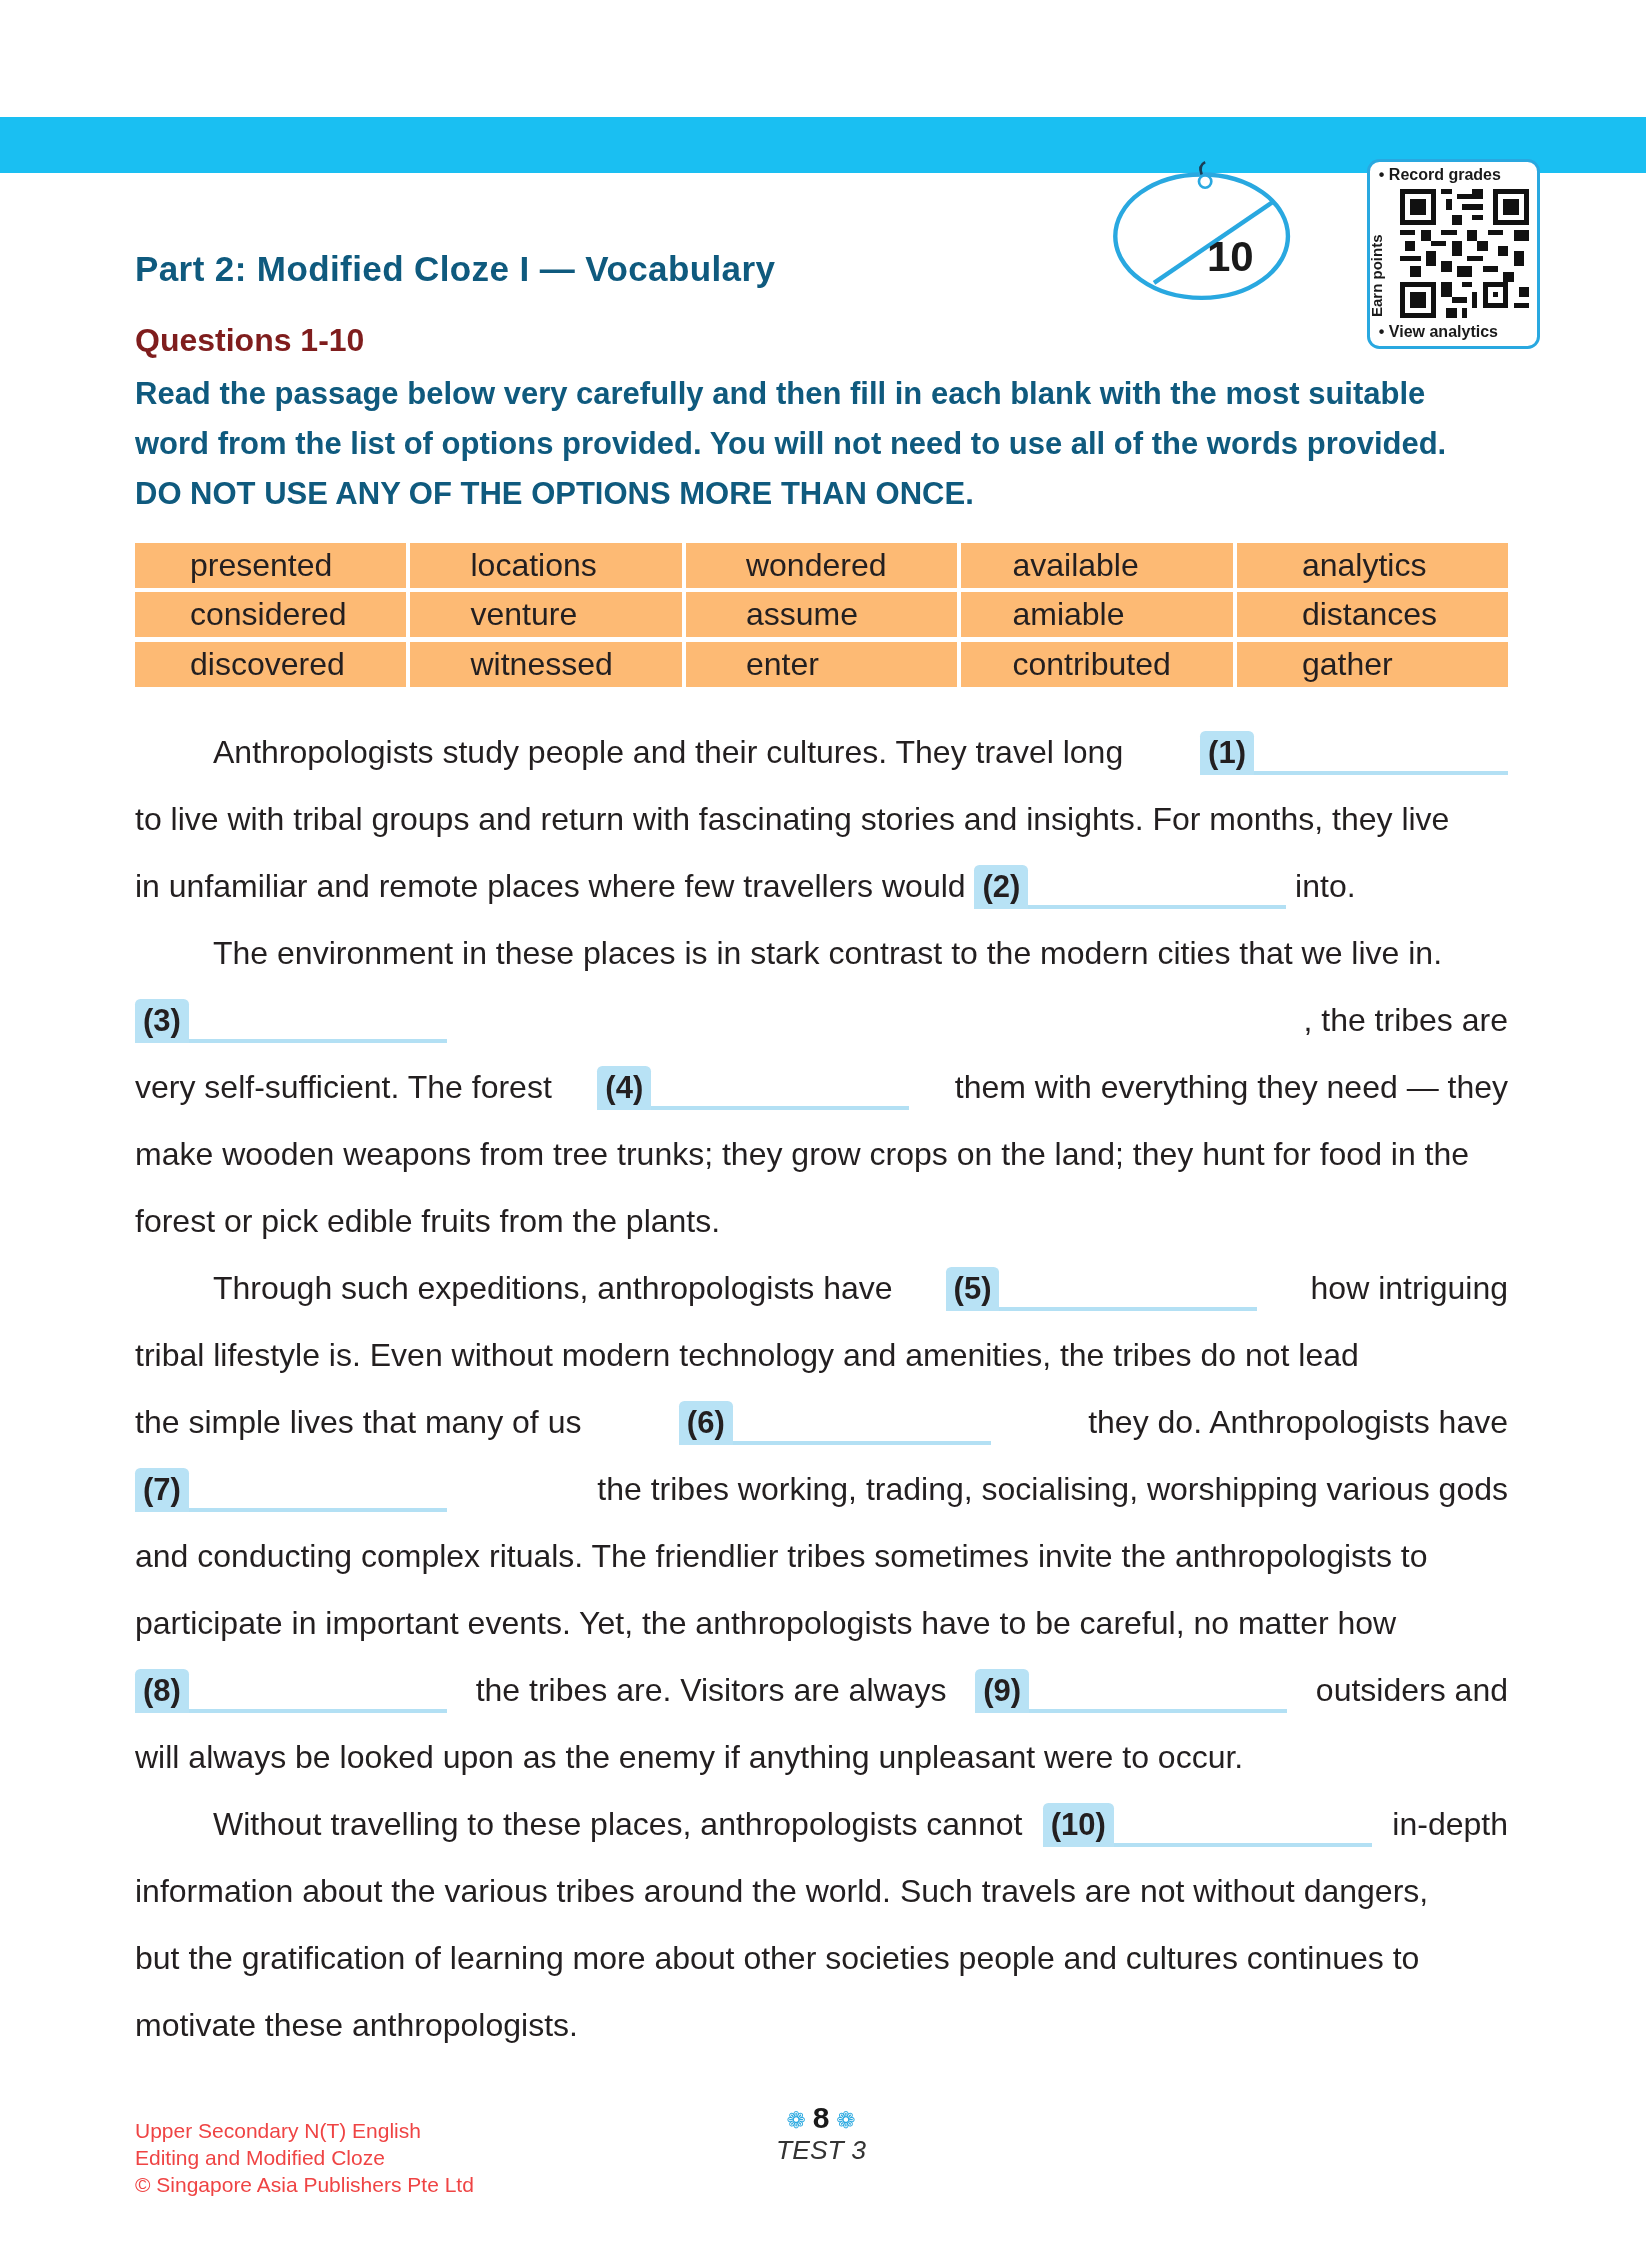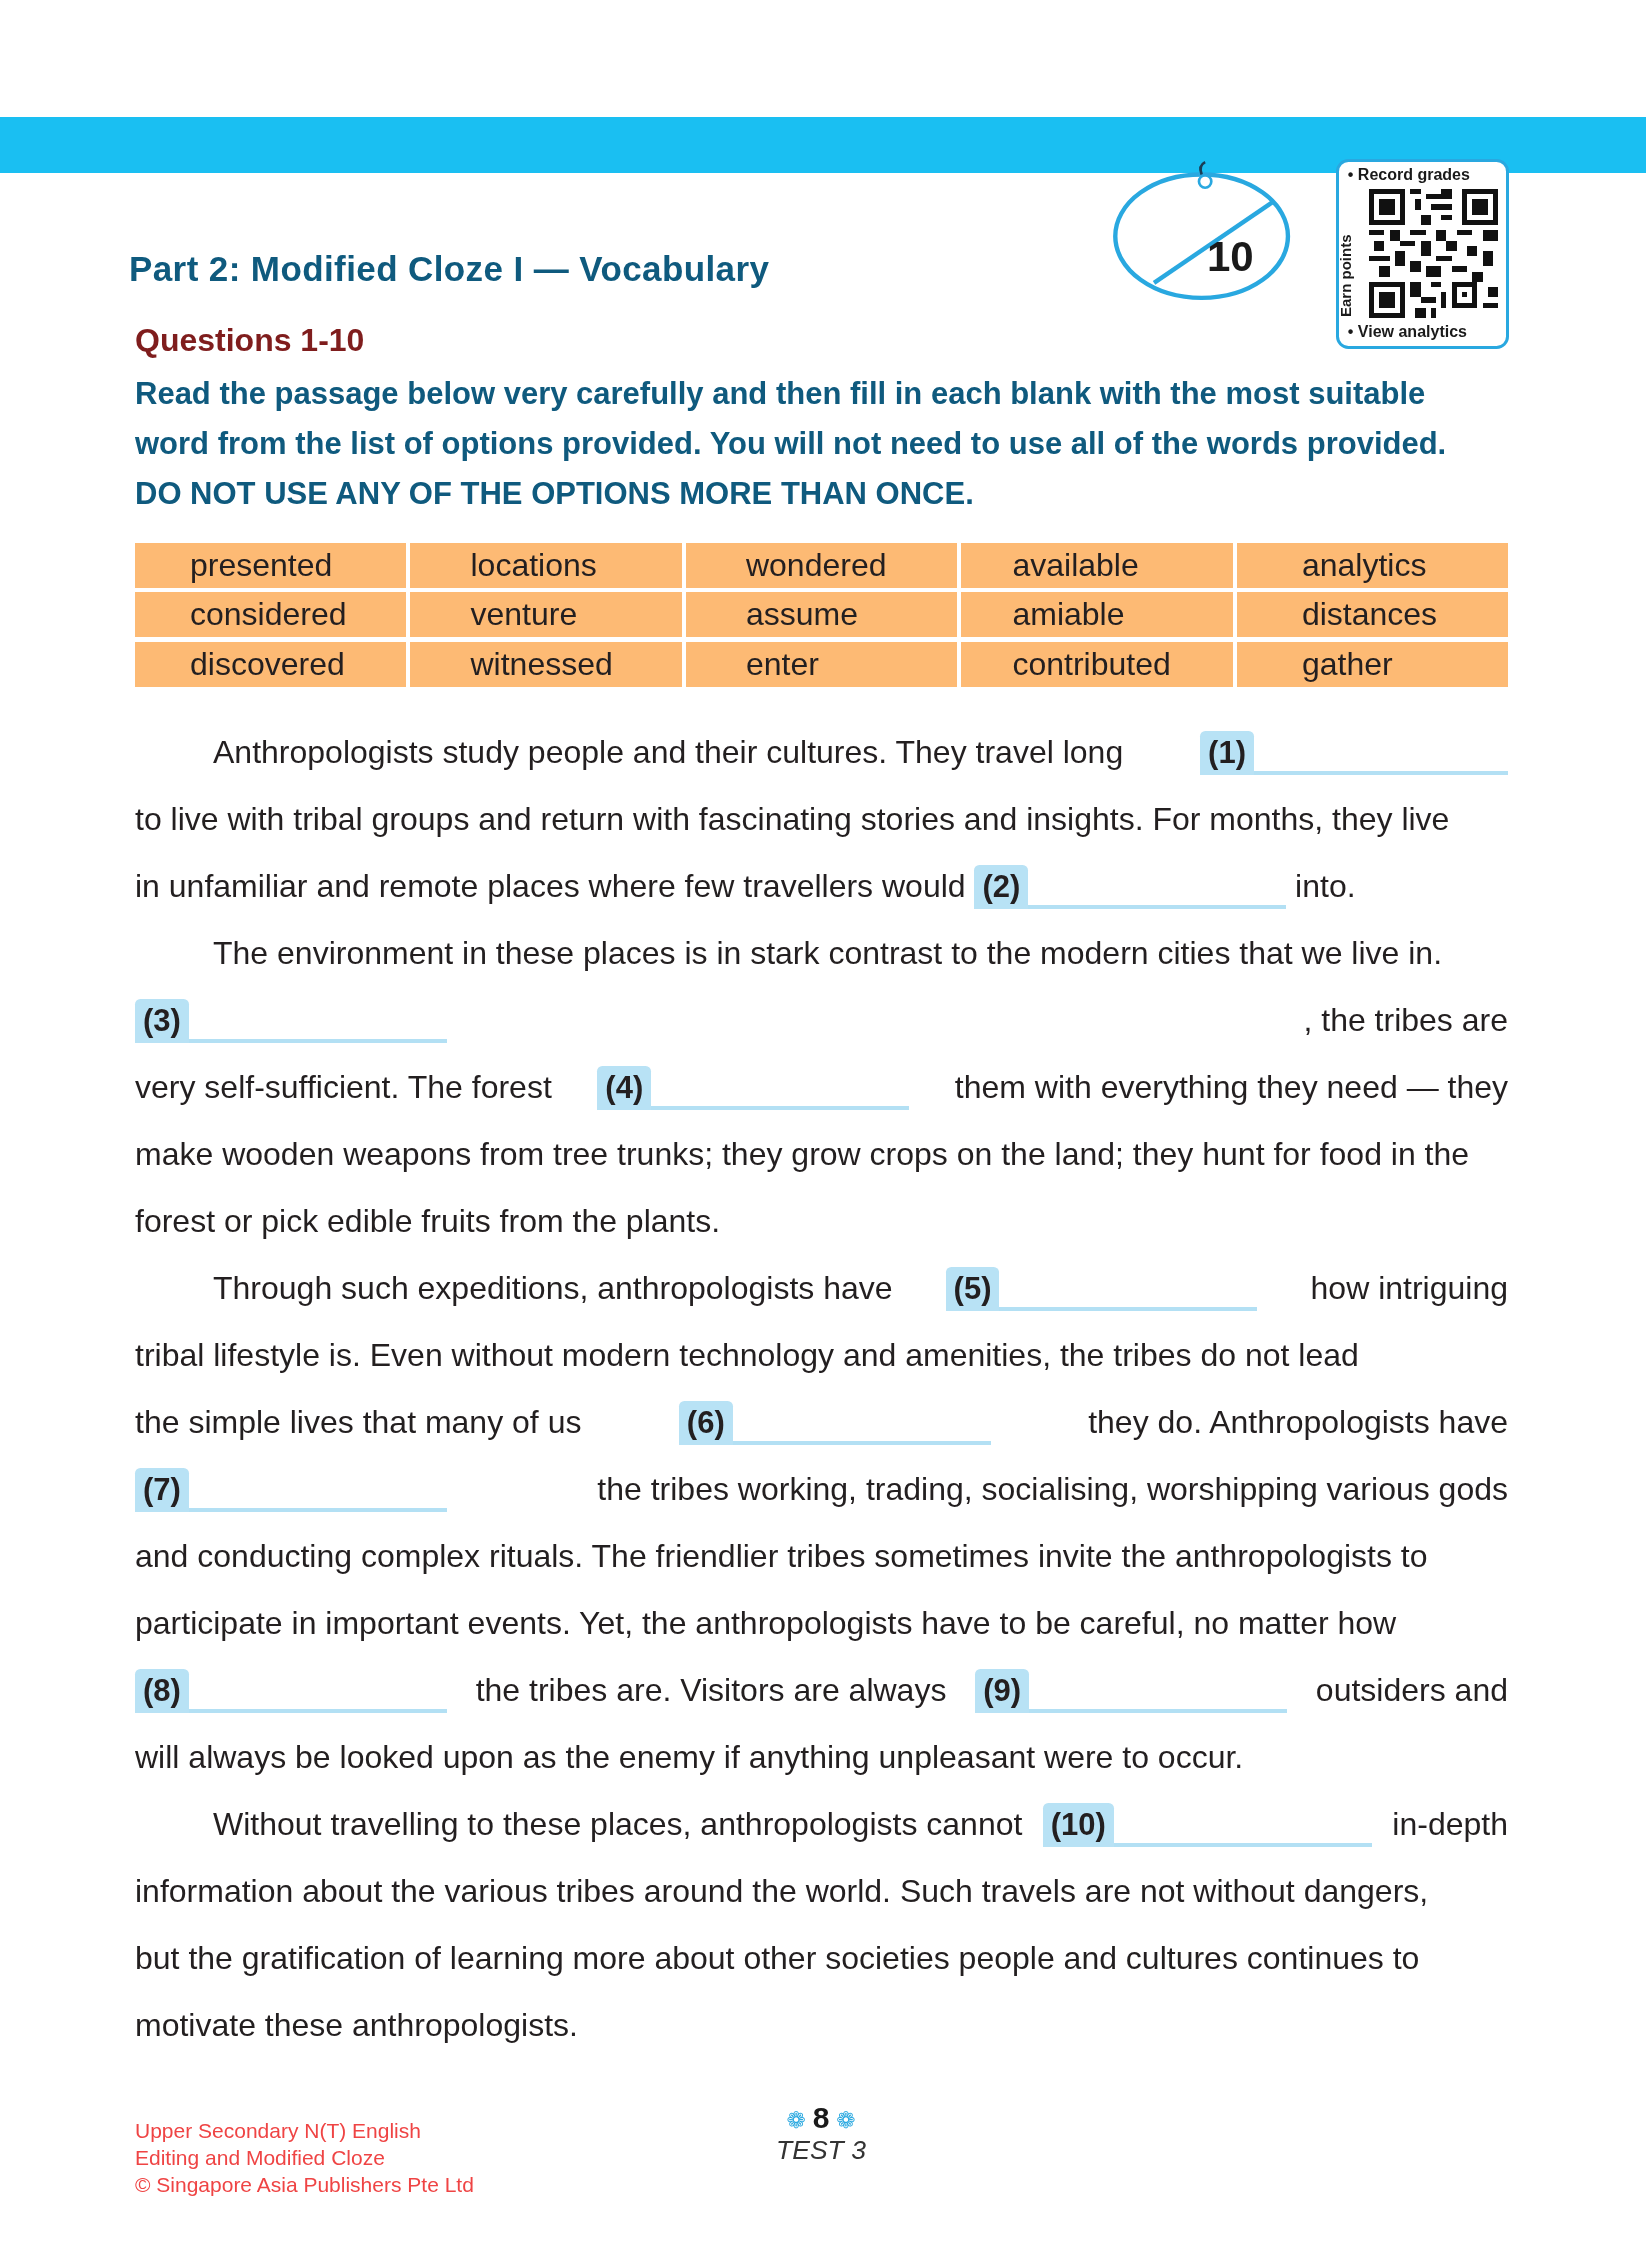--- a/index.html
+++ b/index.html
@@ -7,29 +7,29 @@
          font-family:"Liberation Sans", sans-serif; color:#231f20; }
 
   .top-band { position:absolute; left:0; top:117px; width:1646px; height:56px; background:#1abff2; }
 
   
   .score { position:absolute; left:1110px; top:155px; width:185px; height:150px; }
   .score svg { position:absolute; left:0; top:0; }
   .score-total { position:absolute; left:97px; top:78px; font-size:42px; font-weight:bold; color:#1a1a1a; font-family:"Liberation Sans", sans-serif; }
 
   
-  .qr-box { position:absolute; left:1336px; top:159px; width:173px; height:190px;
+  .qr-box { position:absolute; left:1367px; top:159px; width:173px; height:190px;
             border:3.5px solid #29a8e0; border-radius:12.4px; box-sizing:border-box; background:#fff; }
   .qr-top { position:absolute; left:8.8px; top:3.5px; font-size:16px; font-weight:bold; color:#1a1a1a; white-space:nowrap; }
   .qr-bottom { position:absolute; left:8.8px; bottom:5.3px; font-size:16px; font-weight:bold; color:#1a1a1a; white-space:nowrap; }
   .qr-side { position:absolute; left:-1.8px; top:132px; transform:rotate(-90deg); transform-origin:left top;
              font-size:15px; font-weight:bold; color:#1a1a1a; white-space:nowrap; }
   .qr-code { position:absolute; left:30px; top:26.5px; width:129px; height:129px; }
 
-  .title { position:absolute; left:129px; top:249px; font-size:35px; font-weight:bold; color:#0f5a7e; letter-spacing:0.4px; }
+  .title { position:absolute; left:135px; top:249px; font-size:35px; font-weight:bold; color:#0f5a7e; letter-spacing:0.4px; }
   .subtitle { position:absolute; left:135px; top:322px; font-size:32px; font-weight:bold; color:#7f1d1d; }
   .instructions { position:absolute; left:135px; top:369px; width:1376px; font-size:31px; font-weight:bold; color:#0f5a7e; line-height:50px; }
   .instructions div { white-space:nowrap; }
 
   .word-table { position:absolute; left:135px; top:543px; width:1373px; display:grid;
                 grid-template-columns:repeat(5, 1fr); grid-auto-rows:45px; gap:4.4px 4.4px; }
   .word-cell { background:#fdba74; font-size:32px; line-height:45px; color:#231f20; }
   .word-cell.c0 { padding-left:55px; }
   .word-cell.c1 { padding-left:60px; }
   .word-cell.c2 { padding-left:60px; }

